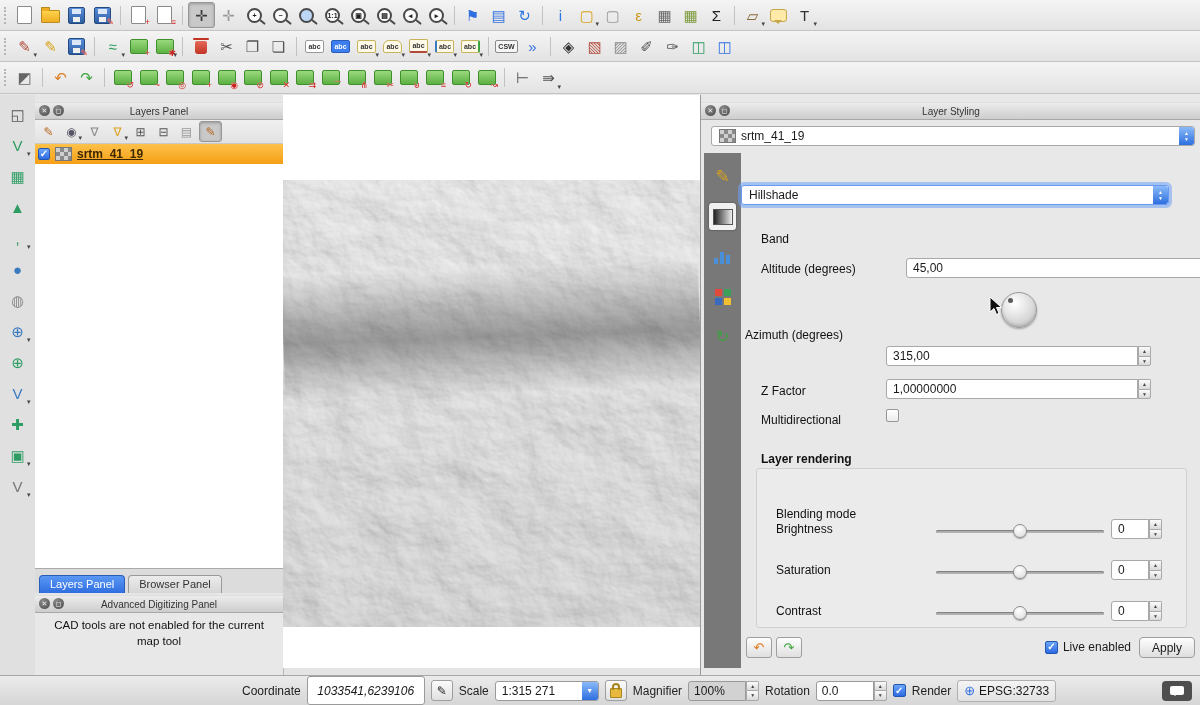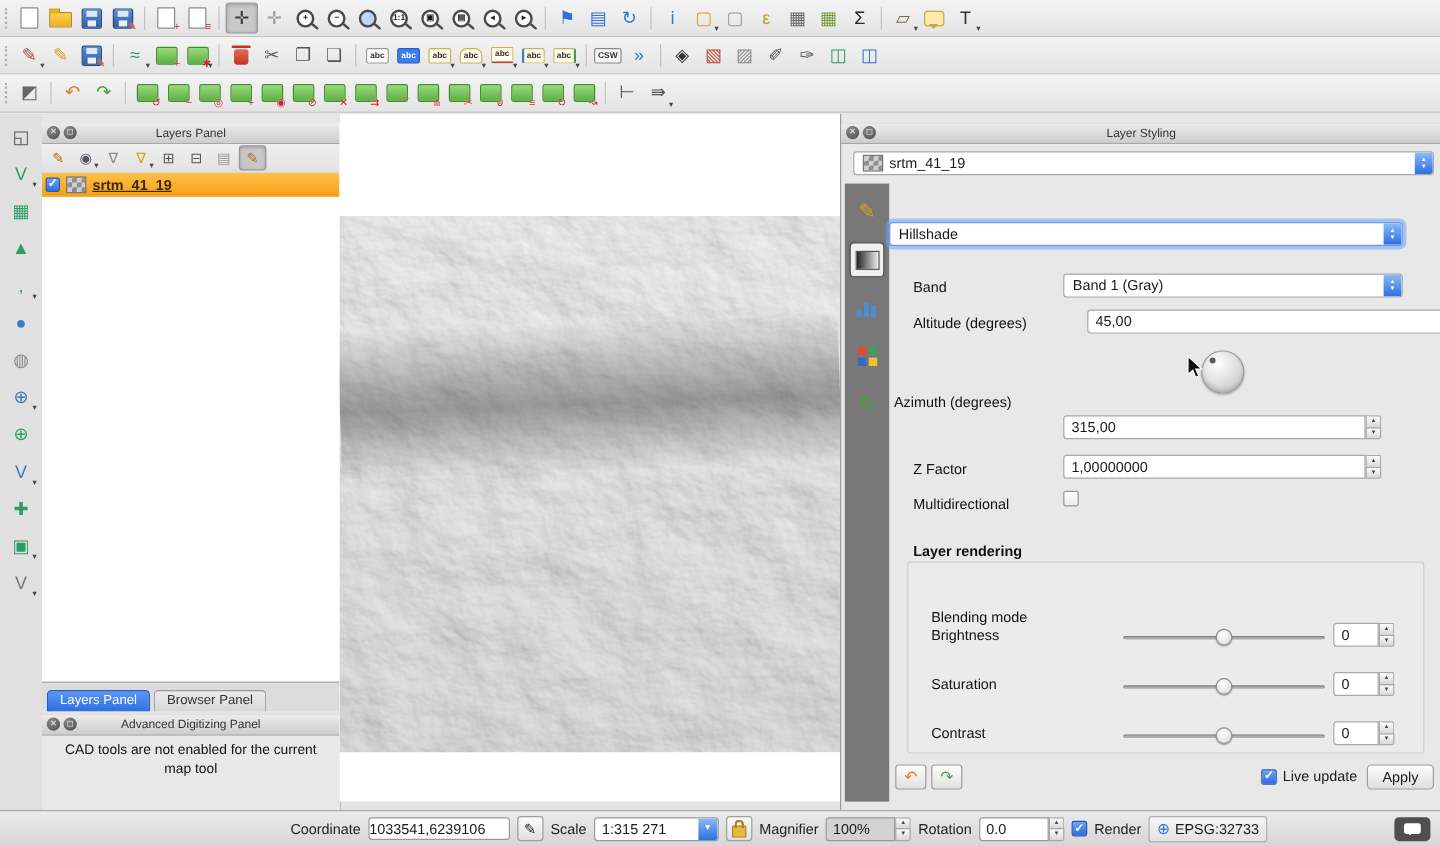--- a/index.html
+++ b/index.html
@@ -133,22 +133,22 @@
   .sbtn{position:absolute;width:26px;height:21px;border:1px solid #9e9e9e;border-radius:3px;
     background:linear-gradient(#fdfdfd,#e0e0e0);display:flex;align-items:center;justify-content:center;font-size:13px;box-sizing:border-box;}
   .apply{position:absolute;height:21px;border:1px solid #9e9e9e;border-radius:4px;
     background:linear-gradient(#fdfdfd,#dedede);display:flex;align-items:center;justify-content:center;font-size:12px;box-sizing:border-box;}
   .lu{position:absolute;display:flex;align-items:center;gap:5px;}
 
   
   .statusbar{position:absolute;left:0;right:0;bottom:0;height:30px;background:linear-gradient(#ebebeb,#d6d6d6);
     border-top:1px solid #a8a8a8;display:flex;align-items:center;gap:6px;padding:0 8px;box-sizing:border-box;}
   .sb-lbl{color:#222;white-space:nowrap;}
-  .sb-input{width:118px;height:19px;background:#fff;border:1px solid #9a9a9a;border-radius:3px;
-    display:flex;align-items:center;justify-content:flex-start;box-sizing:border-box;}
+  .sb-input{width:118px;height:29px;background:#fff;border:1px solid #9a9a9a;border-radius:3px;
+    display:flex;align-items:center;justify-content:center;box-sizing:border-box;font-style:italic;}
   .sb-btn{width:22px;height:21px;border:1px solid #9e9e9e;border-radius:3px;background:linear-gradient(#fbfbfb,#e0e0e0);
     display:flex;align-items:center;justify-content:center;box-sizing:border-box;}
   .sb-combo{width:104px;height:20px;background:#fff;border:1px solid #9a9a9a;border-radius:3px;
     display:flex;align-items:center;justify-content:space-between;padding-left:6px;overflow:hidden;box-sizing:border-box;}
   .cb-one{width:16px;height:100%;background:linear-gradient(#8abaf8,#2e6fe0);color:#fff;font-size:7px;
     display:flex;align-items:center;justify-content:center;}
   .sb-spin{height:20px;display:flex;box-sizing:border-box;}
   .sb-spin .v{width:58px;background:#fff;border:1px solid #9a9a9a;border-radius:3px 0 0 3px;
     display:flex;align-items:center;padding:0 5px;box-sizing:border-box;}
   .sb-spin.gray .v{background:#d2d2d2;}
@@ -638,27 +638,20 @@
 
       <div class="combo focus" style="top:90px;left:40px;width:428px;">
         <span>Hillshade</span>
         <span class="cbb">
             <span>▲</span>
             <span>▼</span>
           </span>
       </div>
 
       <span class="flabel" style="top:137px;left:60px;">Band</span>
-      <div class="combo" style="top:133px;left:185px;width:283px;">
-        <span>Band 1 (Gray)</span>
-        <span class="cbb">
-            <span>▲</span>
-            <span>▼</span>
-          </span>
-      </div>
 
       <span class="flabel" style="top:167px;left:60px;">Altitude (degrees)</span>
       <div class="spinfield" style="top:163px;left:185px;width:318px;margin-left:20px;">
         <span class="sf-val">45,00</span>
         <span class="spin">
             <span>▲</span>
             <span>▼</span>
           </span>
       </div>
 
@@ -733,21 +726,21 @@
       </div>
 
       <div class="sbtn" style="top:542px;left:45px;">
           <span class="g" style="color:#e07b1f;">↶</span>
         </div>
       <div class="sbtn" style="top:542px;left:75px;">
           <span class="g" style="color:#3da43d;">↷</span>
         </div>
       <div class="lu" style="top:545px;right:70px;">
         <span class="chk on"></span>
-        <span>Live update</span>
+        <span>Live enabled</span>
       </div>
       <div class="apply" style="top:542px;right:6px;width:56px;">Apply</div>
     </div>
   </div>
 
   <div class="statusbar">
     <div style="width:228px;flex:0 0 auto;"></div>
     <span class="sb-lbl">Coordinate</span>
     <div class="sb-input">
         <span>1033541,6239106</span>

